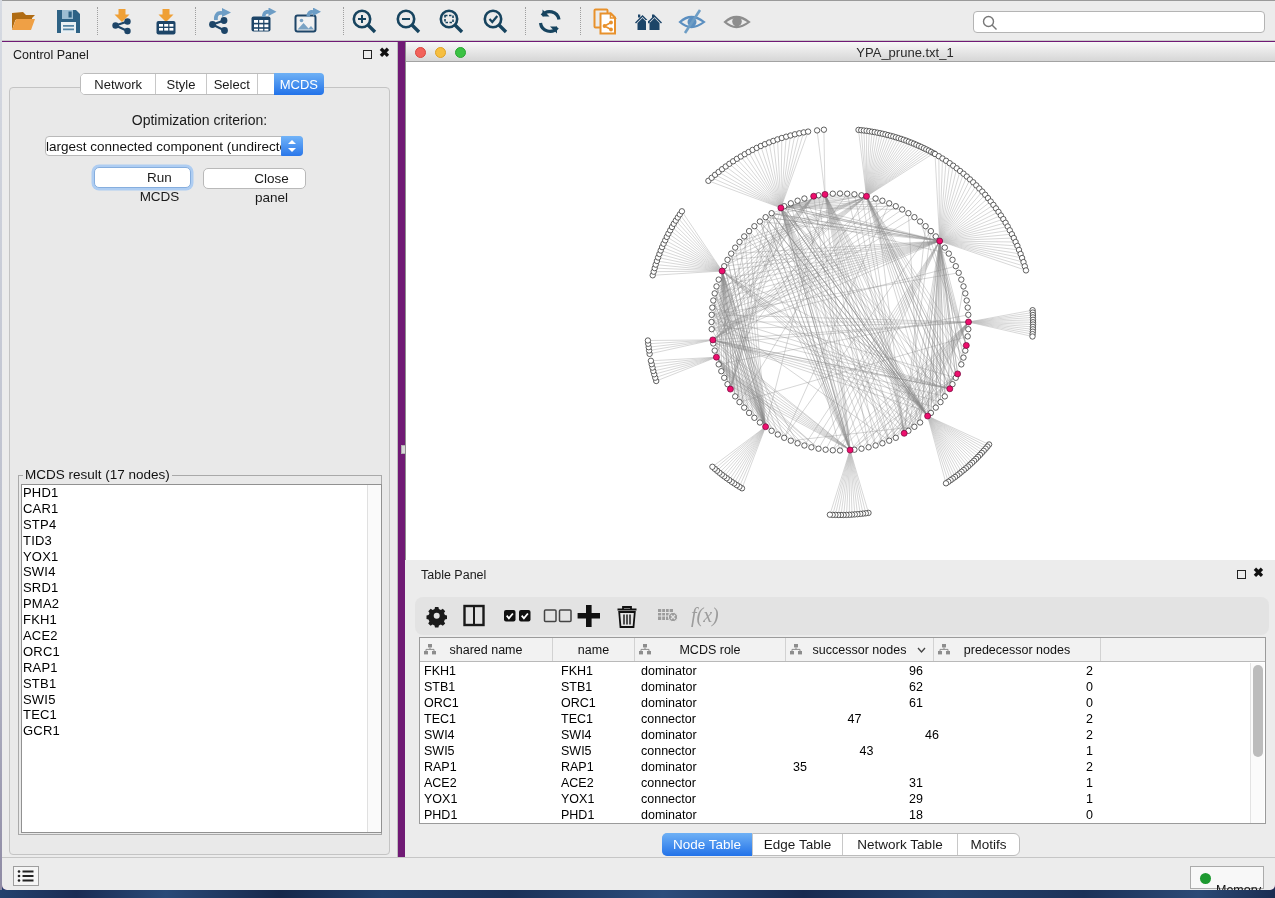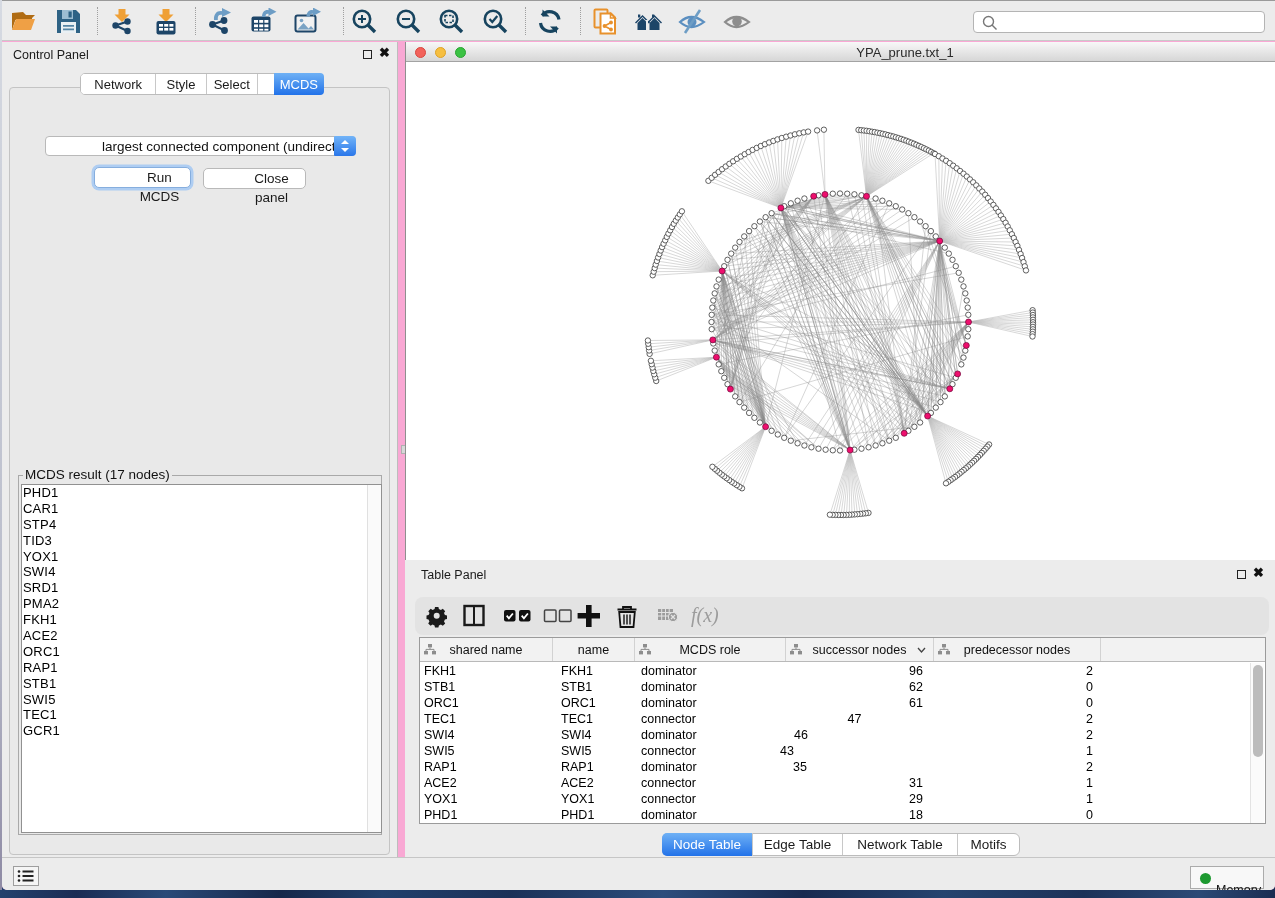--- a/index.html
+++ b/index.html
@@ -1,36 +1,36 @@
 <!DOCTYPE html>
 <html><head>
 <meta charset="utf-8">
 <style>
 * { margin:0; padding:0; box-sizing:border-box; }
 html,body { width:1275px; height:898px; overflow:hidden; }
 body { font-family:"Liberation Sans", sans-serif; background:linear-gradient(90deg,#24426e 0%,#1a2c54 6%,#2a4a78 13%,#16274a 22%,#21406c 30%,#1b3158 40%,#2c4d7c 52%,#182a50 63%,#25446f 74%,#1c3158 85%,#2b4a76 94%,#1a2d52 100%); position:relative; }
 body:before { content:''; position:absolute; left:0; top:0; width:2px; height:890px; background:linear-gradient(#d6dae2,#b9bcca 70%,#8e8aa4); }
-#app { position:absolute; left:2px; top:0; width:1273px; height:890px; background:#f9a8d4; border-radius:0 0 5px 5px; overflow:hidden; }
+#app { position:absolute; left:2px; top:0; width:1273px; height:890px; background:#701a75; border-radius:0 0 5px 5px; overflow:hidden; }
 
 #toolbar { position:absolute; left:0; top:0; width:1273px; height:41px; background:#ececec; border-top:1px solid #9a9a9a; border-bottom:1px solid #c9c9c9; }
 .tbsep { position:absolute; top:6px; height:28px; width:0; border-left:1px dotted #9f9f9f; }
 .tbi { position:absolute; top:7px; width:28px; height:27px; }
 #searchbox { position:absolute; left:971px; top:10px; width:292px; height:22px; background:#fff; border:1px solid #b4b4b4; border-radius:4px; }
 
 #cpanel { position:absolute; left:0; top:42px; width:396px; height:815px; background:#ececec; border-right:1px solid #bdbdbd; }
 #cpanel .ptitle { position:absolute; left:11px; top:6px; font-size:12.5px; color:#1a1a1a; }
 .wbtn-sq { position:absolute; width:9px; height:9px; border:1.4px solid #222; }
 .wbtn-x { position:absolute; font-size:13px; color:#111; font-weight:bold; }
 #tabpanel { position:absolute; left:7px; top:45px; width:381px; height:768px; background:#e9e9e9; border:1px solid #c4c4c4; border-radius:4px; }
 #tabs { position:absolute; left:78px; top:31px; width:244px; height:22px; display:flex; border:1px solid #bcbcbc; border-radius:5px; background:#fff; z-index:5; font-size:13px; }
 #tabs .tab { display:flex; align-items:center; justify-content:center; color:#1a1a1a; border-right:1px solid #c8c8c8; background:#fff; }
 #tabs .tab:first-child { border-radius:4px 0 0 4px; }
 #tabs .tab.sel { background:linear-gradient(#6fb1f5,#2272e9); color:#fff; border-radius:0 4px 4px 0; border-right:none; margin:-1px -1px -1px 16px; height:22px; }
 .optlabel { position:absolute; left:0; top:70px; width:100%; text-align:center; font-size:14px; color:#1a1a1a; }
-#dropdown { position:absolute; left:43px; top:94px; width:311px; height:20px; background:#fff; border:1px solid #b9b9b9; border-radius:4px; font-size:13.5px; color:#111; text-align:right; line-height:19px; }
+#dropdown { position:absolute; left:43px; top:94px; width:258px; height:20px; background:#fff; border:1px solid #b9b9b9; border-radius:4px; font-size:13.5px; color:#111; text-align:left; line-height:19px; }
 #ddcap { position:absolute; right:-1px; top:-1px; width:22px; height:20px; background:linear-gradient(#72b4f8,#2a77ea); border-radius:1px 4px 4px 1px; }
 .btn { position:absolute; height:21px; background:#fff; border:1px solid #b9b9b9; border-radius:5px; font-size:13.5px; color:#1a1a1a; text-align:center; line-height:19px;padding-left:34px; }
 #runbtn { left:92px; top:125px; width:97px; box-shadow:0 0 0 2.5px #aecdf2; border-color:#86aede; }
 #closebtn { left:201px; top:126px; width:103px; }
 #fieldset { position:absolute; left:16px; top:433px; width:364px; height:360px; border:1px solid #a9a9a9; }
 #fieldset legend { position:absolute; left:4px; top:-9px; background:#e9e9e9; padding:0 2px; font-size:13.5px; color:#111;text-align:center; }
 #mcdslist { position:absolute; left:2px; top:8px; width:361px; height:349px; background:#fff; border:1px solid #919191; font-size:13px; color:#000; }
 #mcdslist .li { height:15.9px; line-height:16px; padding-left:1px; letter-spacing:0.2px; }
 #mcdslist .sb { position:absolute; right:0; top:0; width:14px; height:100%; background:#fafafa; border-left:1px solid #e0e0e0; }
 
@@ -199,20 +199,21 @@
  <div class="ptitle">Control Panel</div>
  <div class="wbtn-sq" style="left:361px;top:8px"></div>
  <div class="wbtn-x" style="left:377px;top:3px">✖</div>
  <div id="tabpanel"></div>
  <div id="tabs">
    <div class="tab" style="width:84px">Network</div>
    <div class="tab" style="width:56px">Style</div>
    <div class="tab" style="width:57px">Select</div>
    <div class="tab sel" style="width:56px">MCDS</div>
  </div>
+ <div class="optlabel">Optimization criterion:</div>
  <div id="dropdown">largest connected component (undirected)
    <div id="ddcap"><svg width="22" height="20" viewBox="0 0 22 20">
             <path d="M7 8l4-4 4 4z" fill="#fff"></path>
             <path d="M7 12l4 4 4-4z" fill="#fff"></path>
           </svg></div>
  </div>
  <div class="btn" id="runbtn">Run MCDS</div>
  <div class="btn" id="closebtn">Close panel</div>
  <div id="fieldset">
    <legend>MCDS result (17 nodes)</legend>
@@ -670,28 +671,28 @@
             <div class="c" style="left:4px">TEC1</div>
             <div class="c" style="left:141px">TEC1</div>
             <div class="c" style="left:221px">connector</div>
             <div class="c" style="left:366px;width:137px;text-align:center">47</div>
             <div class="c" style="left:514px;width:159px;text-align:right">2</div>
           </div>
           <div class="tr" style="top:64px">
             <div class="c" style="left:4px">SWI4</div>
             <div class="c" style="left:141px">SWI4</div>
             <div class="c" style="left:221px">dominator</div>
-            <div class="c" style="left:374px;width:137px;text-align:left">46</div>
+            <div class="c" style="left:382px;width:137px;text-align:right">46</div>
             <div class="c" style="left:514px;width:159px;text-align:right">2</div>
           </div>
           <div class="tr" style="top:80px">
             <div class="c" style="left:4px">SWI5</div>
             <div class="c" style="left:141px">SWI5</div>
             <div class="c" style="left:221px">connector</div>
-            <div class="c" style="left:360px;width:137px;text-align:left">43</div>
+            <div class="c" style="left:378px;width:137px;text-align:center">43</div>
             <div class="c" style="left:514px;width:159px;text-align:right">1</div>
           </div>
           <div class="tr" style="top:96px">
             <div class="c" style="left:4px">RAP1</div>
             <div class="c" style="left:141px">RAP1</div>
             <div class="c" style="left:221px">dominator</div>
             <div class="c" style="left:373px;width:137px;text-align:left">35</div>
             <div class="c" style="left:514px;width:159px;text-align:right">2</div>
           </div>
           <div class="tr" style="top:112px">

